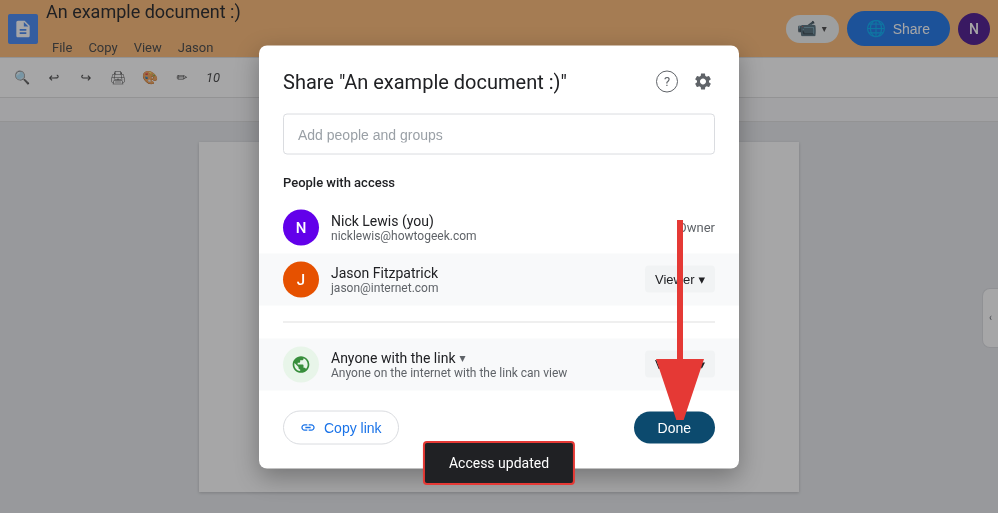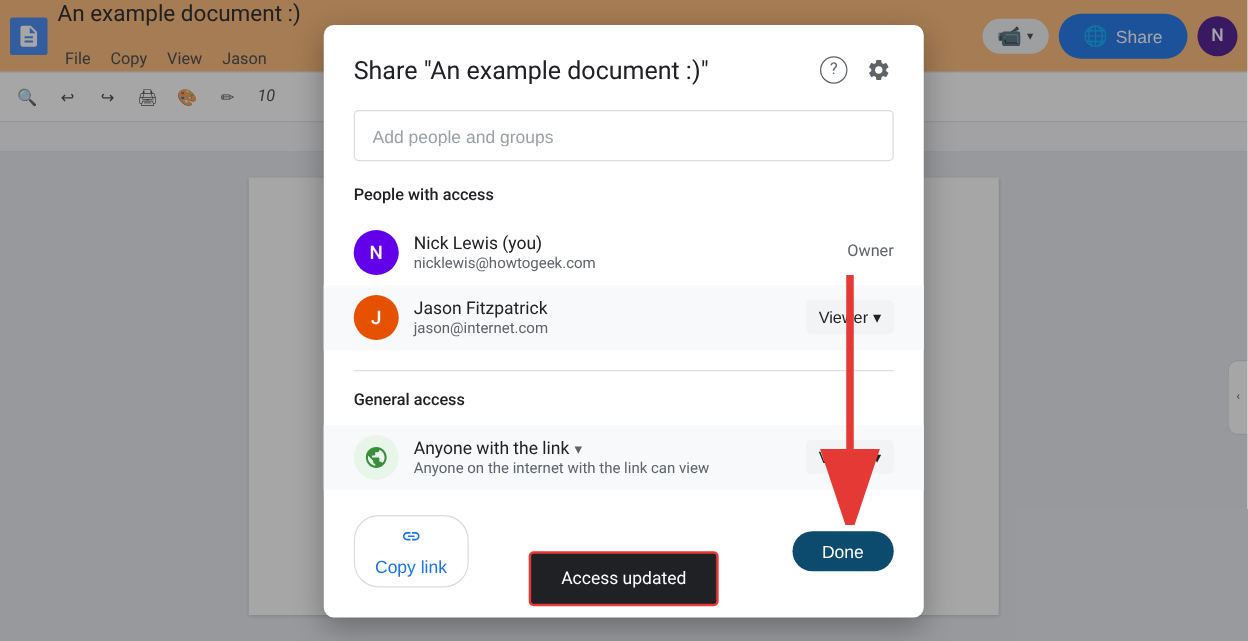--- a/index.html
+++ b/index.html
@@ -380,21 +380,20 @@
       display: flex;
       align-items: center;
       gap: 8px;
       border: 1px solid #dadce0;
       background: #fff;
       border-radius: 20px;
       padding: 8px 16px;
       font-size: 14px;
       color: #1a73e8;
       cursor: pointer;
-      flex-direction: column;
     }
 
     .done-btn {
       background: #0c4a6e;
       color: #fff;
       border: none;
       border-radius: 20px;
       padding: 8px 24px;
       font-size: 14px;
       cursor: pointer;
@@ -538,21 +537,20 @@
       <div class="person-email">jason@internet.com</div>
     </div>
     <button class="role-dropdown">
       <span>Viewer</span>
       <span>▾</span>
     </button>
   </div>
 
   <div class="divider"></div>
 
-  <div class="section-label">General access</div>
 
   <div class="person-row highlighted">
     <div class="access-icon">
       <svg width="20" height="20" viewBox="0 0 24 24" fill="#388e3c">
         <path d="M12 2C6.48 2 2 6.48 2 12s4.48 10 10 10 10-4.48 10-10S17.52 2 12 2zm-1 17.93c-3.95-.49-7-3.85-7-7.93 0-.62.08-1.21.21-1.79L9 15v1c0 1.1.9 2 2 2v1.93zm6.9-2.54c-.26-.81-1-1.39-1.9-1.39h-1v-3c0-.55-.45-1-1-1H8v-2h2c.55 0 1-.45 1-1V7h2c1.1 0 2-.9 2-2v-.41c2.93 1.19 5 4.06 5 7.41 0 2.08-.8 3.97-2.1 5.39z"></path>
       </svg>
     </div>
     <div class="person-info">
       <div class="access-name-row">
         <span style="font-size:14px; color:#202124;">Anyone with the link</span>

